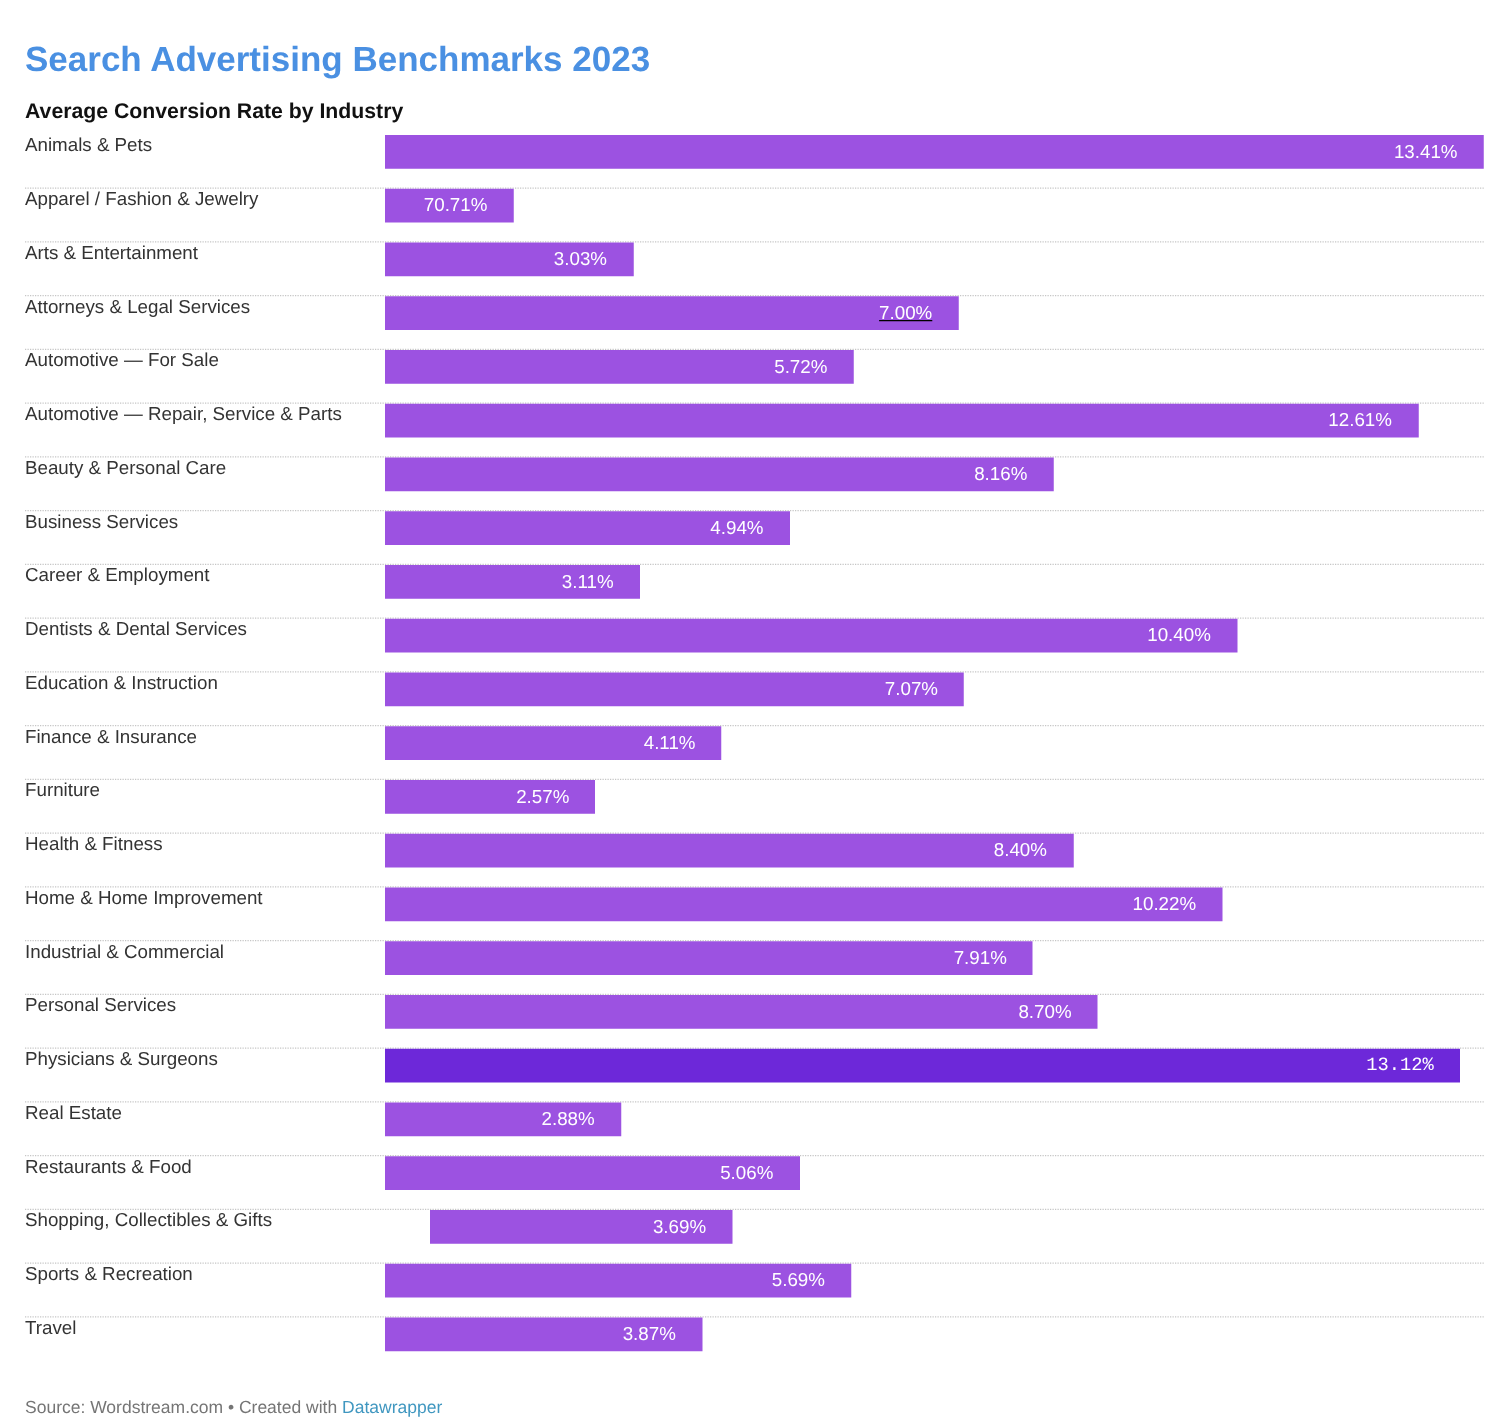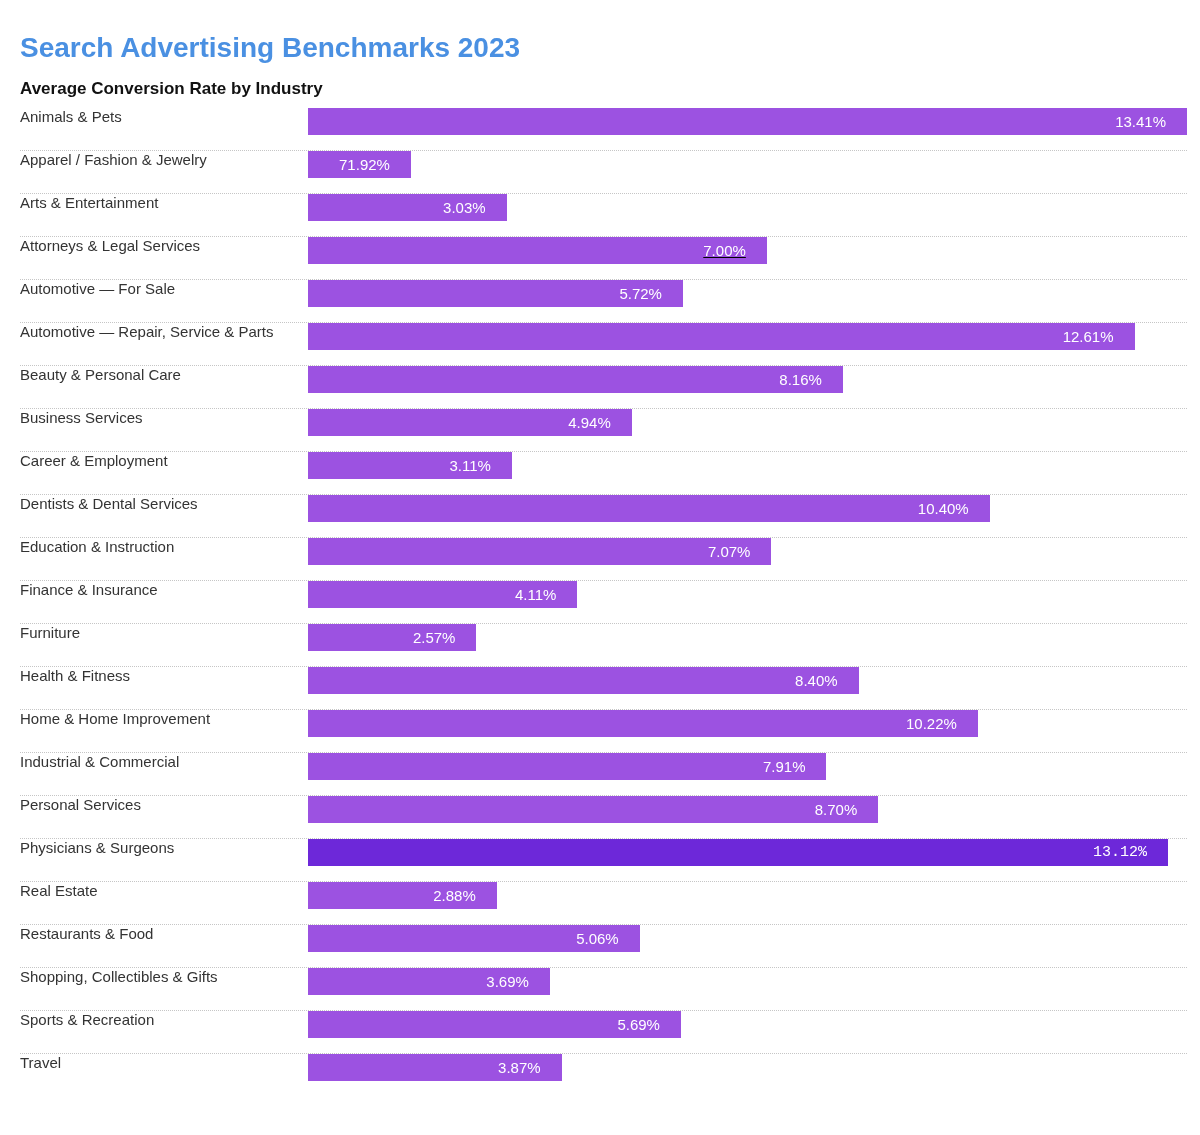--- a/index.html
+++ b/index.html
@@ -92,21 +92,21 @@
       <div class="bar" style="width: 100%; background: rgb(156, 82, 225);">
         <span class="val">13.41%</span>
       </div>
     </div>
   </div>
 
   <div class="row">
     <div class="cat-label">Apparel / Fashion &amp; Jewelry</div>
     <div class="bar-track">
       <div class="bar" style="width: 11.708%; background: rgb(156, 82, 225);">
-        <span class="val">71.92%</span>
+        <span class="val">70.71%</span>
       </div>
     </div>
   </div>
 
   <div class="row">
     <div class="cat-label">Arts &amp; Entertainment</div>
     <div class="bar-track">
       <div class="bar" style="width: 22.595%; background: rgb(156, 82, 225);">
         <span class="val">3.03%</span>
       </div>
@@ -262,21 +262,21 @@
     <div class="bar-track">
       <div class="bar" style="width: 37.733%; background: rgb(156, 82, 225);">
         <span class="val">5.06%</span>
       </div>
     </div>
   </div>
 
   <div class="row">
     <div class="cat-label">Shopping, Collectibles &amp; Gifts</div>
     <div class="bar-track">
-      <div class="bar" style="width: 27.517%; background: rgb(156, 82, 225);">
+      <div class="bar" style="width: 27.517%; background: rgb(156, 82, 225); margin-left: 36px;">
         <span class="val">3.69%</span>
       </div>
     </div>
   </div>
 
   <div class="row">
     <div class="cat-label">Sports &amp; Recreation</div>
     <div class="bar-track">
       <div class="bar" style="width: 42.431%; background: rgb(156, 82, 225);">
         <span class="val">5.69%</span>
@@ -287,13 +287,16 @@
   <div class="row">
     <div class="cat-label">Travel</div>
     <div class="bar-track">
       <div class="bar" style="width: 28.859%; background: rgb(156, 82, 225);">
         <span class="val">3.87%</span>
       </div>
     </div>
   </div>
 </div>
 
+  <div class="footer">
+    <span>Source: Wordstream.com • Created with </span><a href="#" style="color: rgb(64, 151, 192);">Datawrapper</a>
+  </div>
 </div>
 
 </body></html>

